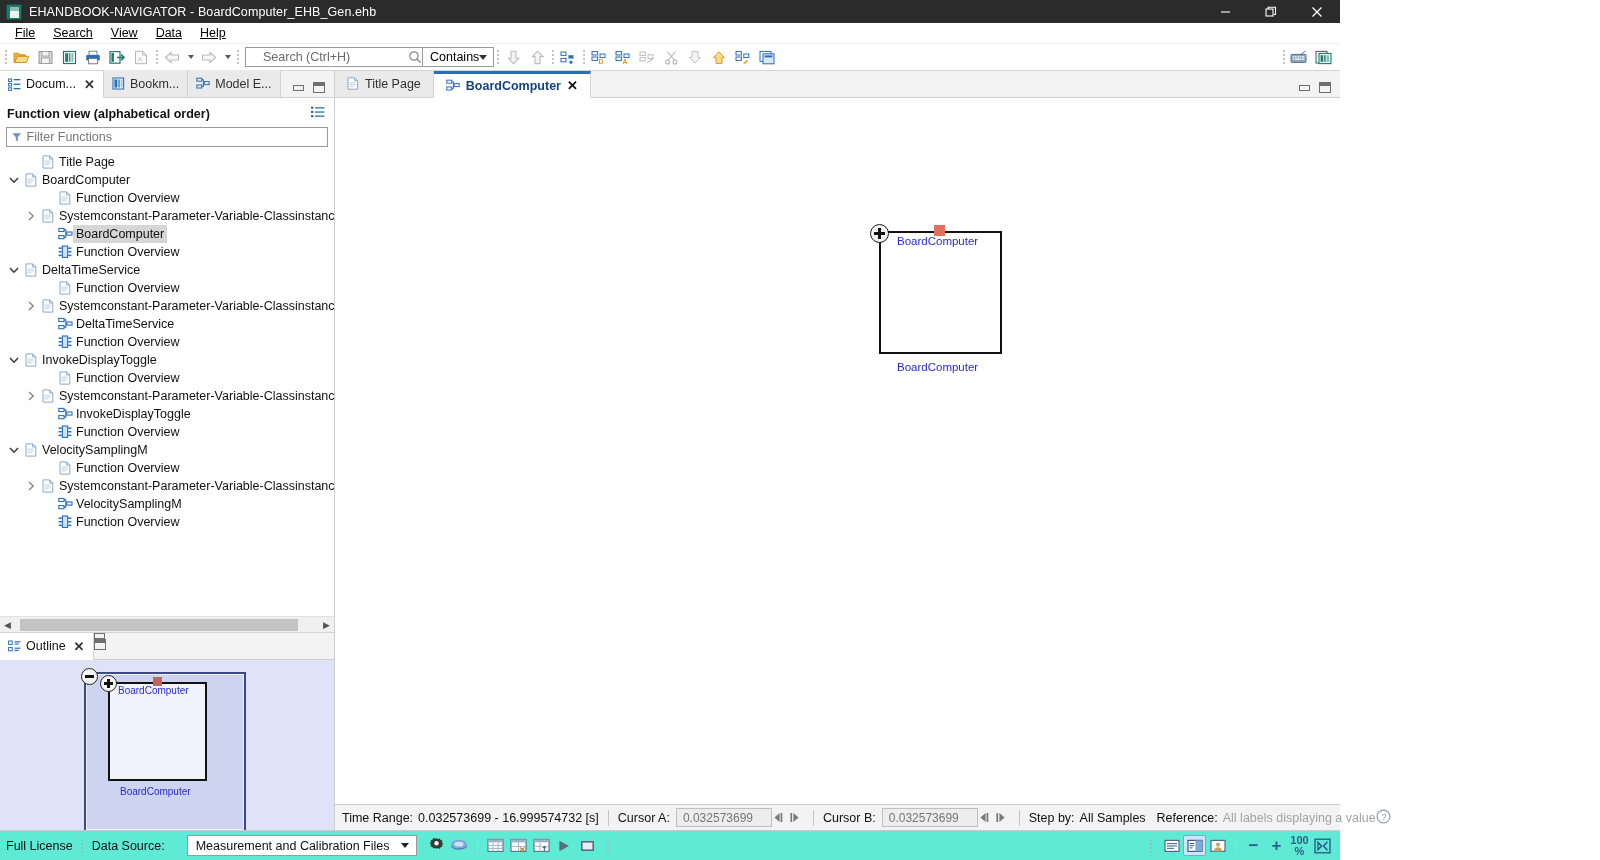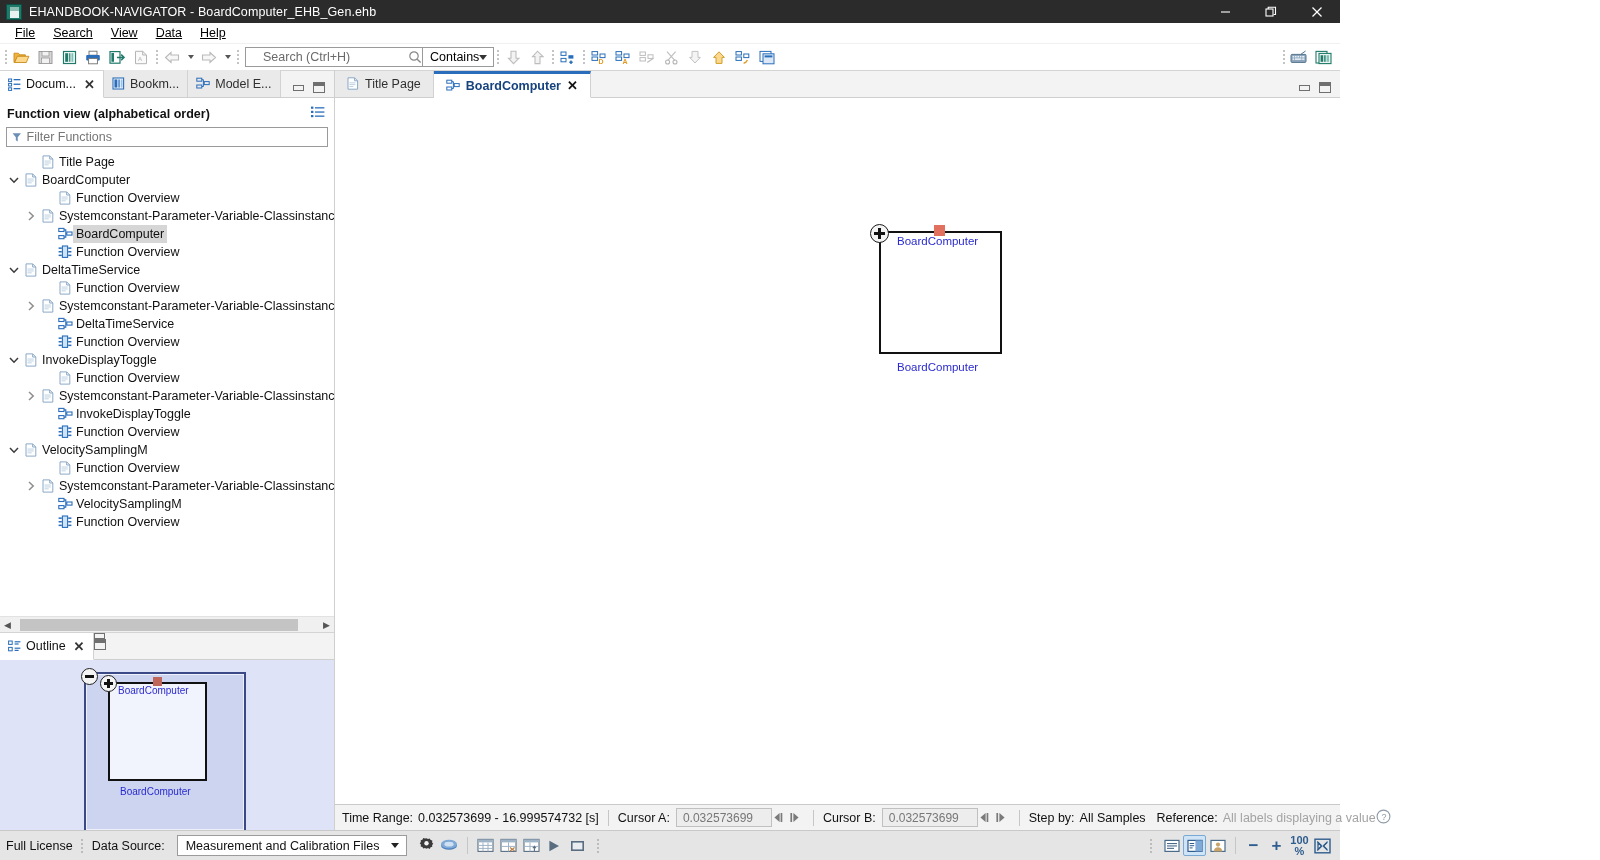--- a/index.html
+++ b/index.html
@@ -204,28 +204,28 @@
     width: 96px; height: 19px; background: #ededed; border: 1px solid #c0c0c0;
     display: flex; align-items: center; padding-left: 6px; color: #777; font-size: 12px;
     margin-left: 6px; flex: 0 0 96px;
   }
   .stepbtn { width: 16px; height: 18px; display: flex; align-items: center; justify-content: center; flex: 0 0 16px; }
   .sb-muted { color: #a3a3a3; }
   .help-ico { margin-left: auto; }
 
   
   .footer {
-    height: 30px; flex: 0 0 30px; background: #e5e5e5; border-top: 1px solid #c9c9c9;
+    height: 30px; flex: 0 0 30px; background: #5eead4; border-top: 1px solid #c9c9c9;
     display: flex; align-items: center; padding: 0 6px; font-size: 12.5px; color: #111;
   }
   .ft-grip { width: 7px; height: 16px; display: flex; flex-direction: column; justify-content: center; align-items: center; gap: 2px; margin: 0 6px; flex: 0 0 7px; }
   .ft-grip i { width: 2px; height: 2px; background: #aeaeae; border-radius: 50%; }
   .ds-select {
     height: 21px; border: 1px solid #9b9b9b; background: #fff; display: flex; align-items: center;
-    padding: 0 7px 0 8px; gap: 11px; margin-left: 12px; font-size: 12.5px;
+    padding: 0 7px 0 8px; gap: 11px; margin-left: 22px; font-size: 12.5px;
   }
   .ds-select .caret { border-left: 4px solid transparent; border-right: 4px solid transparent; border-top: 5px solid #222; }
   .ft-btn { width: 23px; height: 22px; display: flex; align-items: center; justify-content: center; flex: 0 0 23px; border-radius: 2px; }
   .ft-sep { width: 1px; height: 17px; background: #c6c6c6; margin: 0 6px; flex: 0 0 1px; }
   .ft-right { margin-left: auto; display: flex; align-items: center; }
   .ft-toggle { width: 23px; height: 21px; display: flex; align-items: center; justify-content: center; border: 1px solid transparent; border-radius: 2px; flex: 0 0 23px; }
   .ft-toggle.on { background: #cfe4f7; border-color: #7aaad4; }
   .zoom-txt { font-size: 11px; color: #2f5d8e; font-weight: bold; line-height: 1; text-align: center; }
 </style>
 </head>

